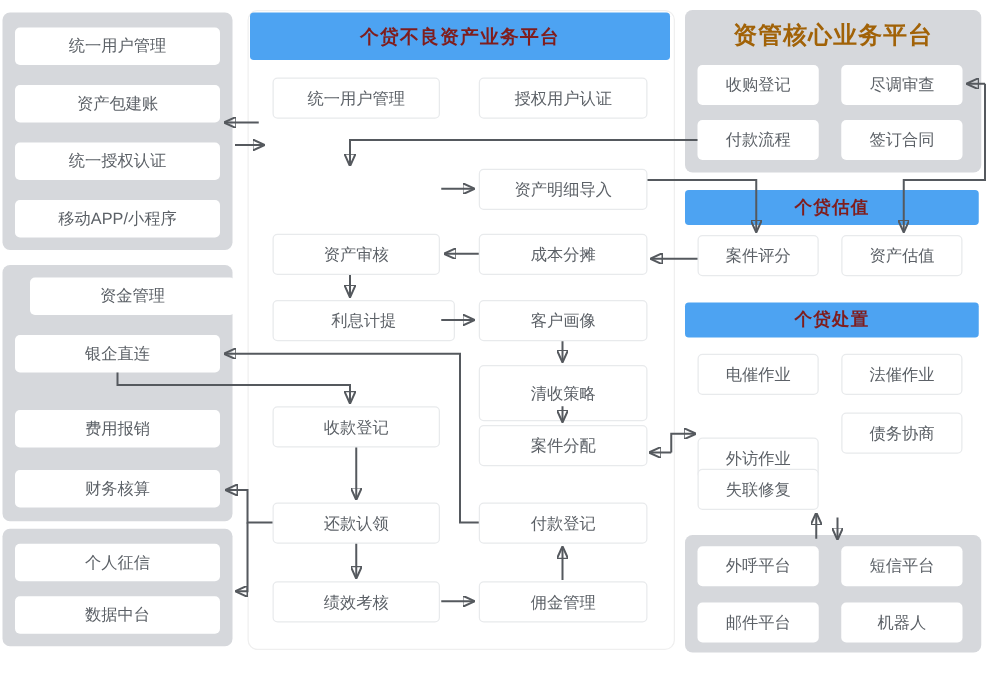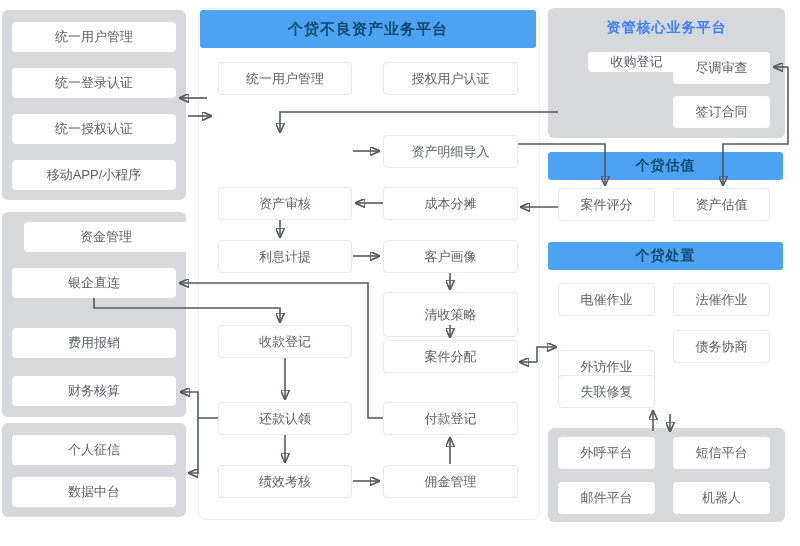--- a/index.html
+++ b/index.html
@@ -15,73 +15,74 @@
     font-size:13px;color:#5c6167;white-space:nowrap;
   }
   .obox{
     position:absolute;background:#fff;border:1px solid #e8eaec;border-radius:4px;z-index:2;
     display:flex;align-items:center;justify-content:center;
     font-size:13px;color:#5c6167;white-space:nowrap;box-sizing:border-box;
   }
   .bluehead{
     position:absolute;background:#4da3f2;border-radius:3px;z-index:2;
     display:flex;align-items:center;justify-content:center;
-    font-size:14px;font-weight:bold;color:#0c4a6e;letter-spacing:1px;white-space:nowrap;
+    font-size:14px;font-weight:bold;color:#7f1d1d;letter-spacing:1px;white-space:nowrap;
   }
   .graytitle{
     position:absolute;z-index:2;display:flex;align-items:center;justify-content:center;
-    font-size:14px;font-weight:bold;color:#3b82f6;letter-spacing:1px;white-space:nowrap;
+    font-size:19px;font-weight:bold;color:#a16207;letter-spacing:1px;white-space:nowrap;
   }
   svg.overlay{position:absolute;left:0;top:0;z-index:5;pointer-events:none;}
   svg.overlay path{stroke:#55595e;stroke-width:1.6;fill:none;}
 </style>
 </head>
 <body>
 
 <div class="stage">
 
   <div class="panel" style="left:2px;top:10px;width:184px;height:190px"></div>
   <div class="panel" style="left:2px;top:212px;width:184px;height:205px"></div>
   <div class="panel" style="left:2px;top:423px;width:184px;height:94px"></div>
 
   <div class="gbox" style="left:12px;top:22px;width:164px;height:30px">统一用户管理</div>
-  <div class="gbox" style="left:12px;top:68px;width:164px;height:30px">统一登录认证</div>
+  <div class="gbox" style="left:12px;top:68px;width:164px;height:30px">资产包建账</div>
   <div class="gbox" style="left:12px;top:114px;width:164px;height:30px">统一授权认证</div>
   <div class="gbox" style="left:12px;top:160px;width:164px;height:30px">移动APP/小程序</div>
 
   <div class="gbox" style="left:24px;top:222px;width:164px;height:30px">资金管理</div>
   <div class="gbox" style="left:12px;top:268px;width:164px;height:30px">银企直连</div>
   <div class="gbox" style="left:12px;top:328px;width:164px;height:30px">费用报销</div>
   <div class="gbox" style="left:12px;top:376px;width:164px;height:30px">财务核算</div>
 
   <div class="gbox" style="left:12px;top:435px;width:164px;height:30px">个人征信</div>
   <div class="gbox" style="left:12px;top:477px;width:164px;height:30px">数据中台</div>
 
   <div class="mainpanel" style="left:198px;top:8px;width:340px;height:510px"></div>
   <div class="bluehead" style="left:200px;top:10px;width:336px;height:38px;font-size:15px">个贷不良资产业务平台</div>
 
   <div class="obox" style="left:218px;top:62px;width:134px;height:33px">统一用户管理</div>
   <div class="obox" style="left:383px;top:62px;width:135px;height:33px">授权用户认证</div>
   <div class="obox" style="left:383px;top:135px;width:135px;height:33px">资产明细导入</div>
   <div class="obox" style="left:218px;top:187px;width:134px;height:33px">资产审核</div>
   <div class="obox" style="left:383px;top:187px;width:135px;height:33px">成本分摊</div>
-  <div class="obox" style="left:218px;top:240px;width:134px;height:33px">利息计提</div>
+  <div class="obox" style="left:218px;top:240px;width:146px;height:33px">利息计提</div>
   <div class="obox" style="left:383px;top:240px;width:135px;height:33px">客户画像</div>
   <div class="obox" style="left:383px;top:292px;width:135px;height:45px">清收策略</div>
   <div class="obox" style="left:383px;top:340px;width:135px;height:33px">案件分配</div>
   <div class="obox" style="left:218px;top:325px;width:134px;height:33px">收款登记</div>
   <div class="obox" style="left:218px;top:402px;width:134px;height:33px">还款认领</div>
   <div class="obox" style="left:383px;top:402px;width:135px;height:33px">付款登记</div>
   <div class="obox" style="left:218px;top:465px;width:134px;height:33px">绩效考核</div>
   <div class="obox" style="left:383px;top:465px;width:135px;height:33px">佣金管理</div>
 
   <div class="panel" style="left:548px;top:8px;width:237px;height:130px"></div>
   <div class="graytitle" style="left:548px;top:16px;width:237px;height:24px">资管核心业务平台</div>
-  <div class="gbox" style="left:588px;top:52px;width:97px;height:20px">收购登记</div>
+  <div class="gbox" style="left:558px;top:52px;width:97px;height:32px">收购登记</div>
   <div class="gbox" style="left:673px;top:52px;width:97px;height:32px">尽调审查</div>
+  <div class="gbox" style="left:558px;top:96px;width:97px;height:32px">付款流程</div>
   <div class="gbox" style="left:673px;top:96px;width:97px;height:32px">签订合同</div>
 
   <div class="bluehead" style="left:548px;top:152px;width:235px;height:28px">个贷估值</div>
   <div class="obox" style="left:558px;top:188px;width:97px;height:33px">案件评分</div>
   <div class="obox" style="left:673px;top:188px;width:97px;height:33px">资产估值</div>
 
   <div class="bluehead" style="left:548px;top:242px;width:235px;height:28px">个贷处置</div>
   <div class="obox" style="left:558px;top:283px;width:97px;height:33px">电催作业</div>
   <div class="obox" style="left:673px;top:283px;width:97px;height:33px">法催作业</div>
   <div class="obox" style="left:558px;top:350px;width:97px;height:33px">外访作业</div>

